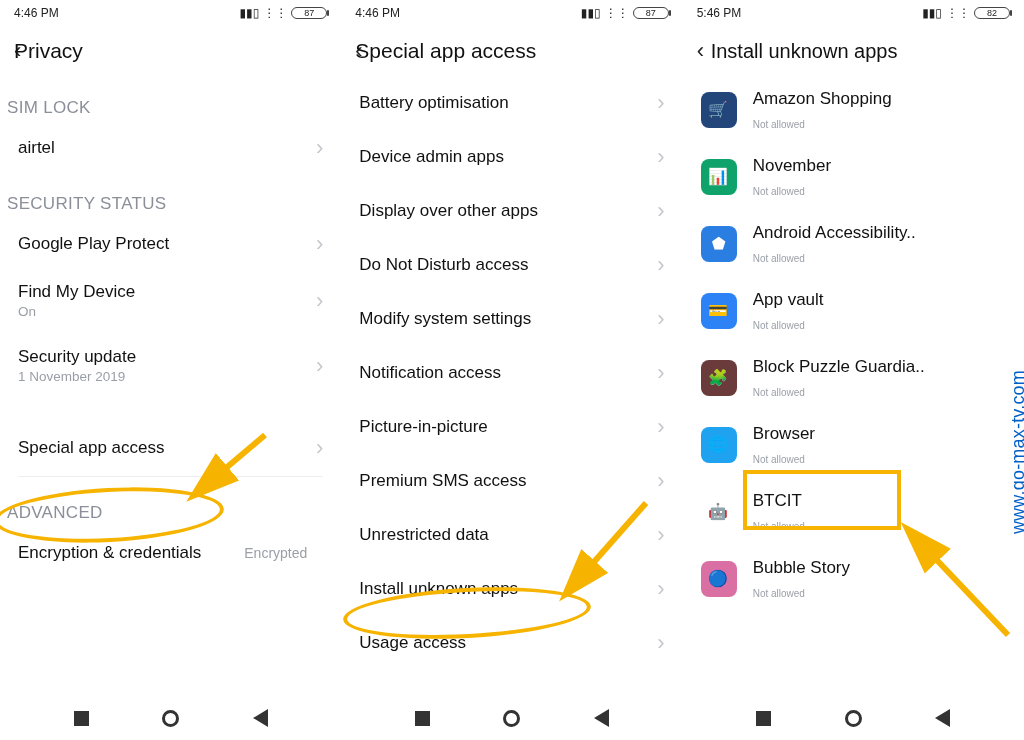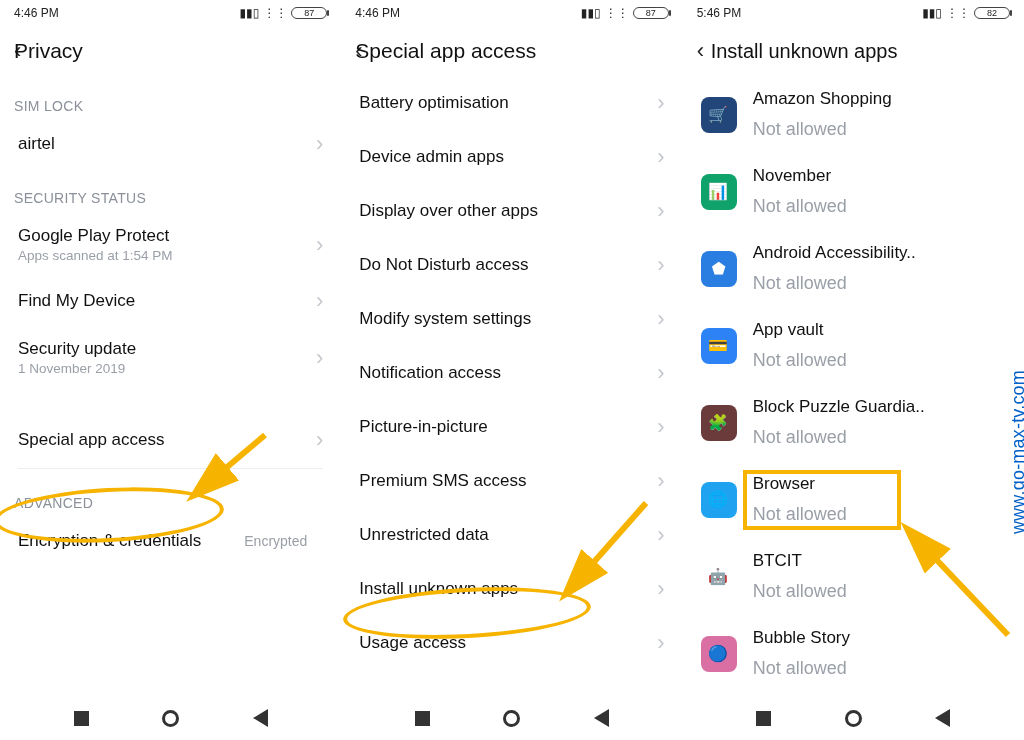--- a/index.html
+++ b/index.html
@@ -60,24 +60,24 @@
     flex: 1;
     font-size: 21px;
     font-weight: 500;
     color: #111;
     margin-left: -32px; 
   }
   .phone:nth-child(3) .title { font-size: 20px; }
   
   .content { flex: 1; overflow: hidden; }
   .section-label {
-    font-size: 14px;
+    font-size: 17px;
     color: #8a8f99;
     letter-spacing: .3px;
-    padding: 22px 14px 6px;
+    padding: 22px 7px 6px;
   }
   .row {
     display:flex; align-items:center;
     padding: 14px 18px;
     position: relative;
   }
   .row .text { flex:1; min-width:0; }
   .row .primary { font-size: 17px; color: #111; }
   .row .secondary { font-size: 13.5px; color: #9a9fa7; margin-top:2px; }
   .row .trailing { font-size: 14px; color:#9a9fa7; margin-right:16px; }
@@ -92,21 +92,21 @@
     display:flex; align-items:center;
     padding: 13px 18px;
     gap:16px;
   }
   .app-icon {
     width:36px; height:36px; border-radius:8px;
     display:flex; align-items:center; justify-content:center;
     font-size:16px; color:#fff; flex-shrink:0;
   }
   .app-text .primary { font-size:17px; color:#111; }
-  .app-text .secondary { font-size:18px; color:#9a9fa7; margin-top:10px; }
+  .app-text .secondary { font-size:10px; color:#9a9fa7; margin-top:10px; }
   
   .navbar {
     height: 44px;
     display:flex; align-items:center; justify-content:space-evenly;
     border-top: none;
   }
   .nav-sq { width:15px; height:15px; background:#333; }
   .nav-circ { width:17px; height:17px; border:3px solid #333; border-radius:50%; }
   .nav-tri {
     width:0; height:0;
@@ -165,27 +165,27 @@
         <div class="text">
             <div class="primary">airtel</div>
           </div>
         <span class="chev">›</span>
       </div>
 
       <div class="section-label">SECURITY STATUS</div>
       <div class="row">
         <div class="text">
           <div class="primary">Google Play Protect</div>
-          <div class="secondary">Apps scanned at 1:54 PM</div>
         </div>
         <span class="chev">›</span>
       </div>
       <div class="row">
         <div class="text">
           <div class="primary">Find My Device</div>
+          <div class="secondary">On</div>
         </div>
         <span class="chev">›</span>
       </div>
       <div class="row">
         <div class="text">
           <div class="primary">Security update</div>
           <div class="secondary">1 November 2019</div>
         </div>
         <span class="chev">›</span>
       </div>

